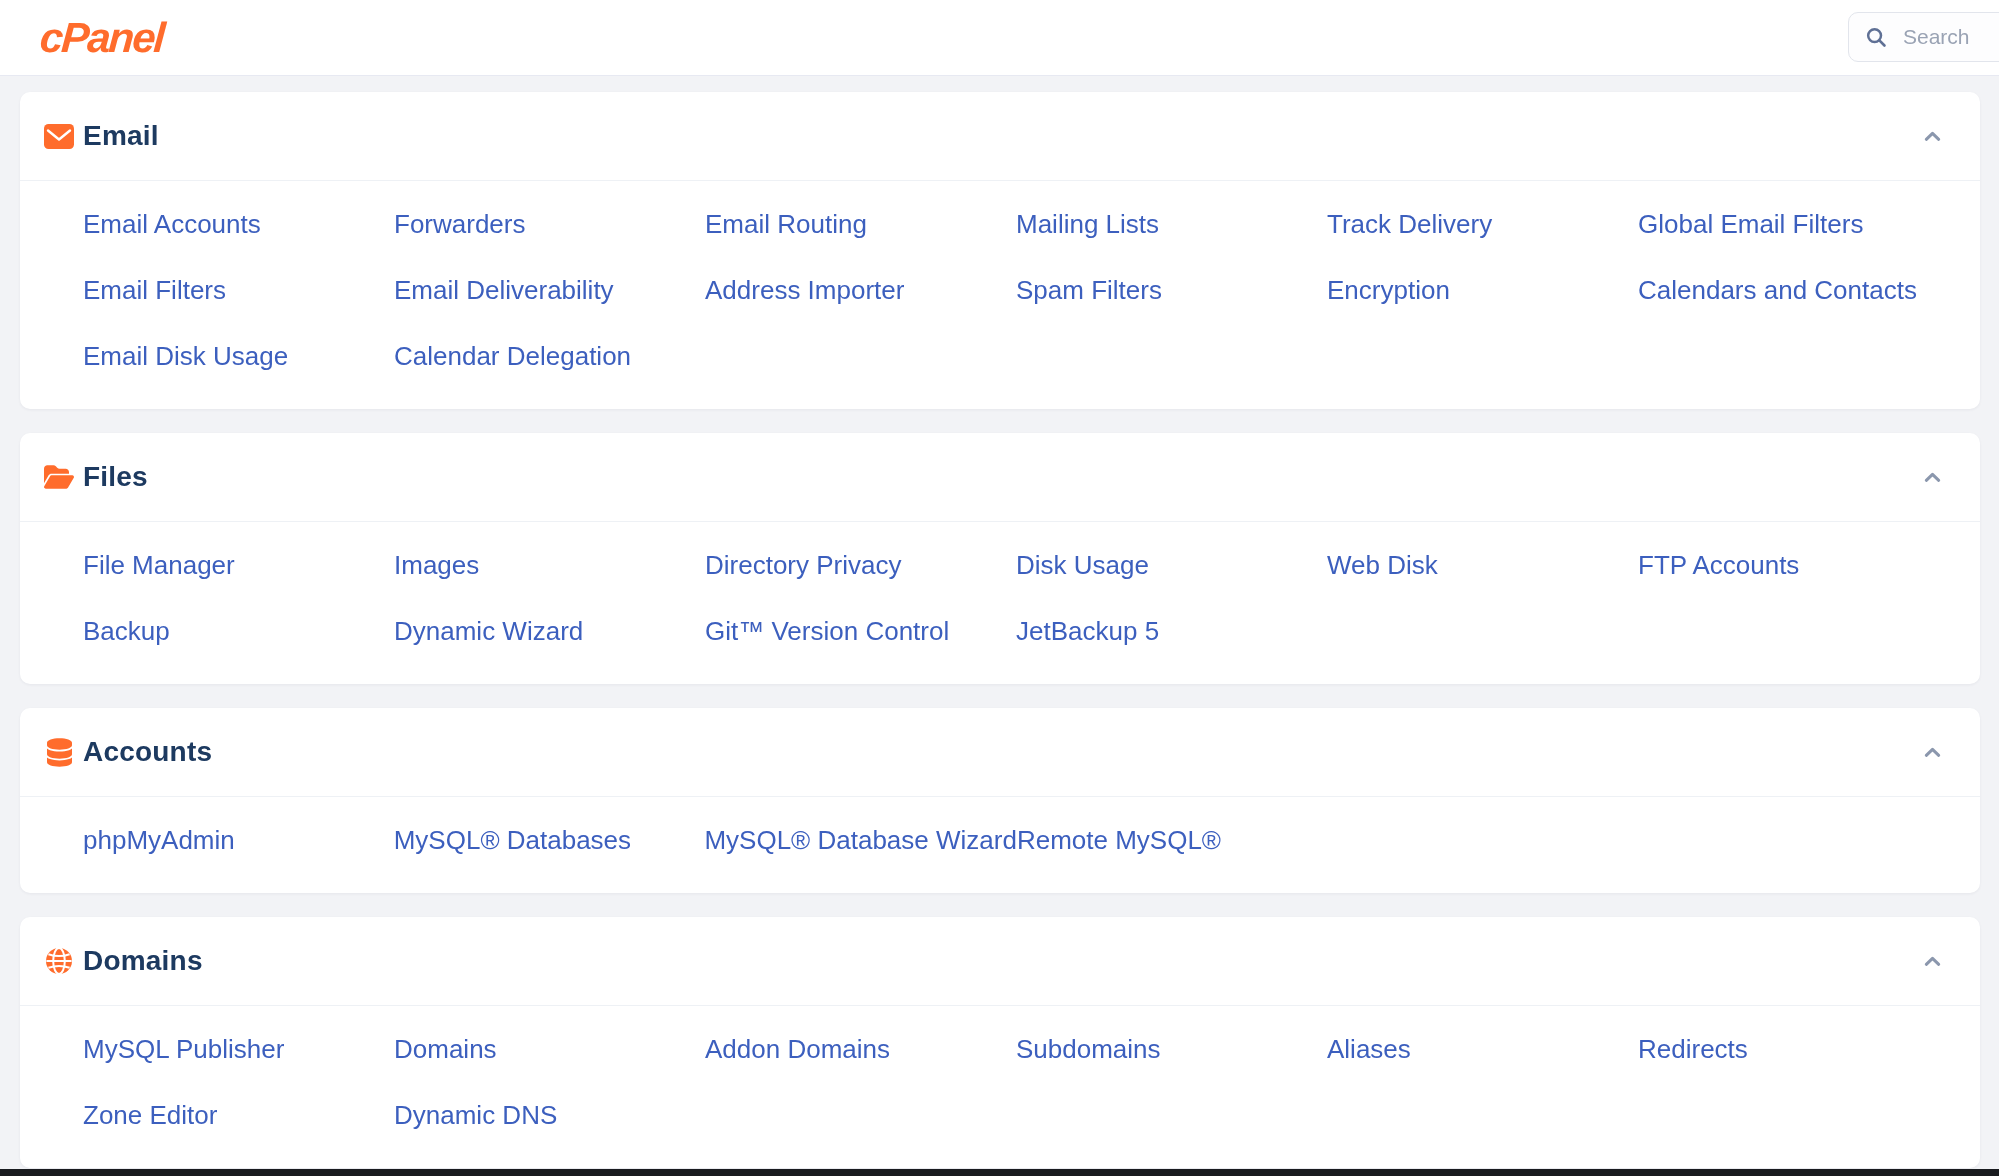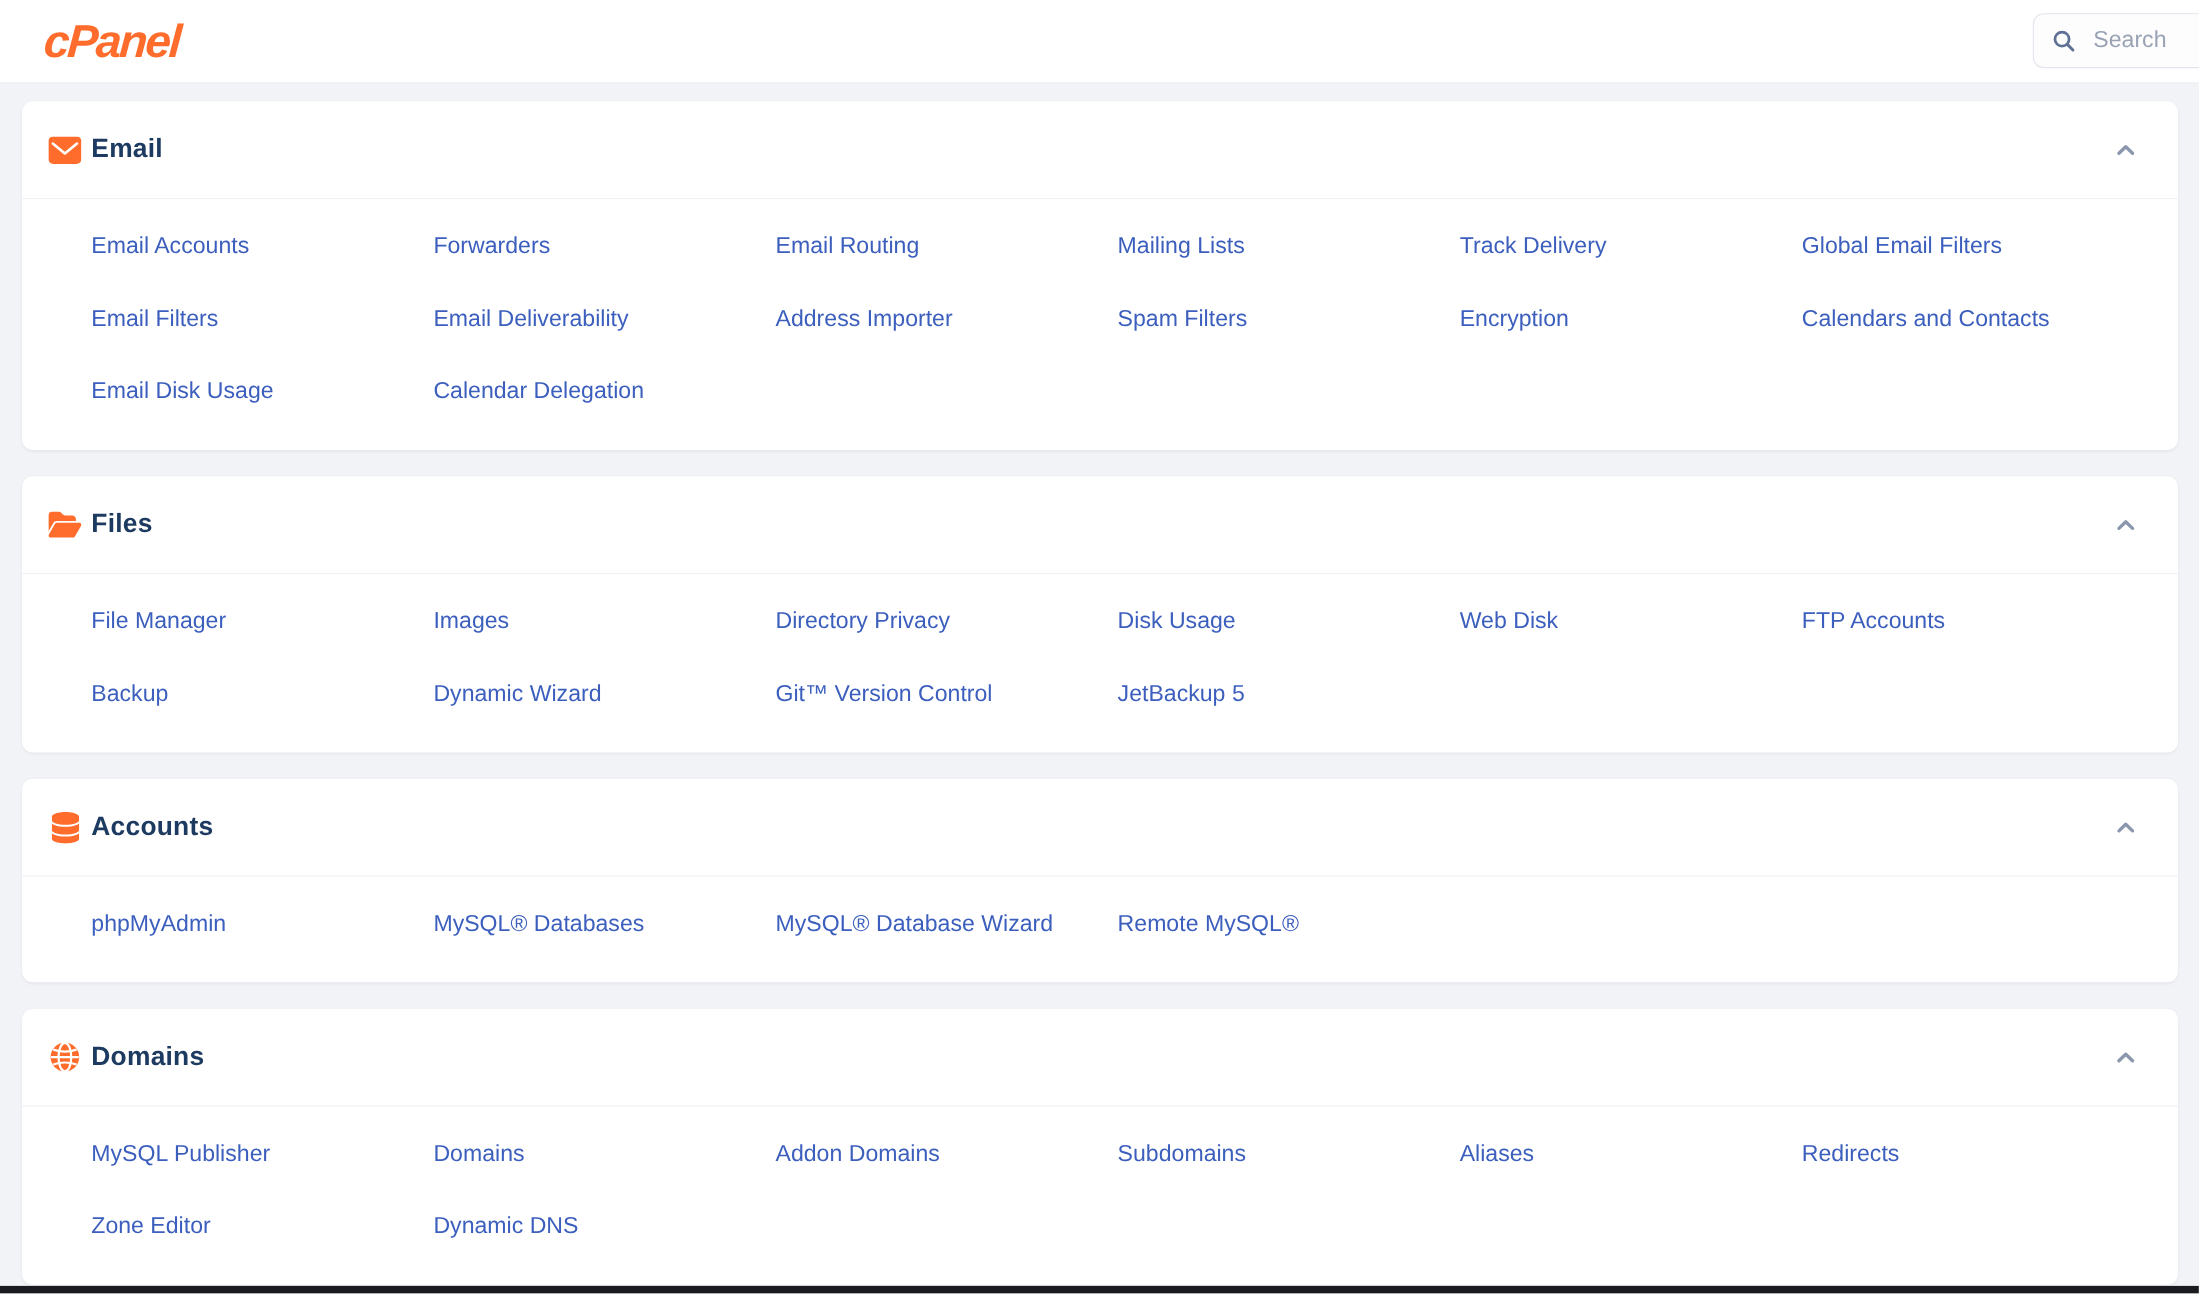--- a/index.html
+++ b/index.html
@@ -56,36 +56,36 @@
     display: flex; align-items: center;
     padding: 0 30px 0 24px;
     border-bottom: 1px solid #eef1f5;
     cursor: pointer;
   }
   .section-icon {
     width: 30px; margin-right: 9px;
     display: flex; justify-content: center; align-items: center;
   }
   .section-title {
-    font-size: 24px; font-weight: 700; color: var(--title);
+    font-size: 28px; font-weight: 700; color: var(--title);
     letter-spacing: 0.2px;
   }
   .collapse-btn {
     margin-left: auto;
     background: none; border: none; padding: 4px; cursor: pointer;
     display: flex; align-items: center;
   }
   .links-grid {
     display: grid;
     grid-template-columns: repeat(6, 1fr);
     grid-auto-rows: 66px;
     padding: 10px 31px 20px 63px;
   }
   .app-link {
-    font-size: 21px; color: var(--link);
+    font-size: 26px; color: var(--link);
     display: flex; align-items: center;
     width: max-content; max-width: 100%;
     text-decoration: none; cursor: pointer;
   }
 
   
   .bottom-bar {
     position: absolute; left: 0; bottom: 0;
     width: 100%; height: 7px; background: #191b1f;
   }

